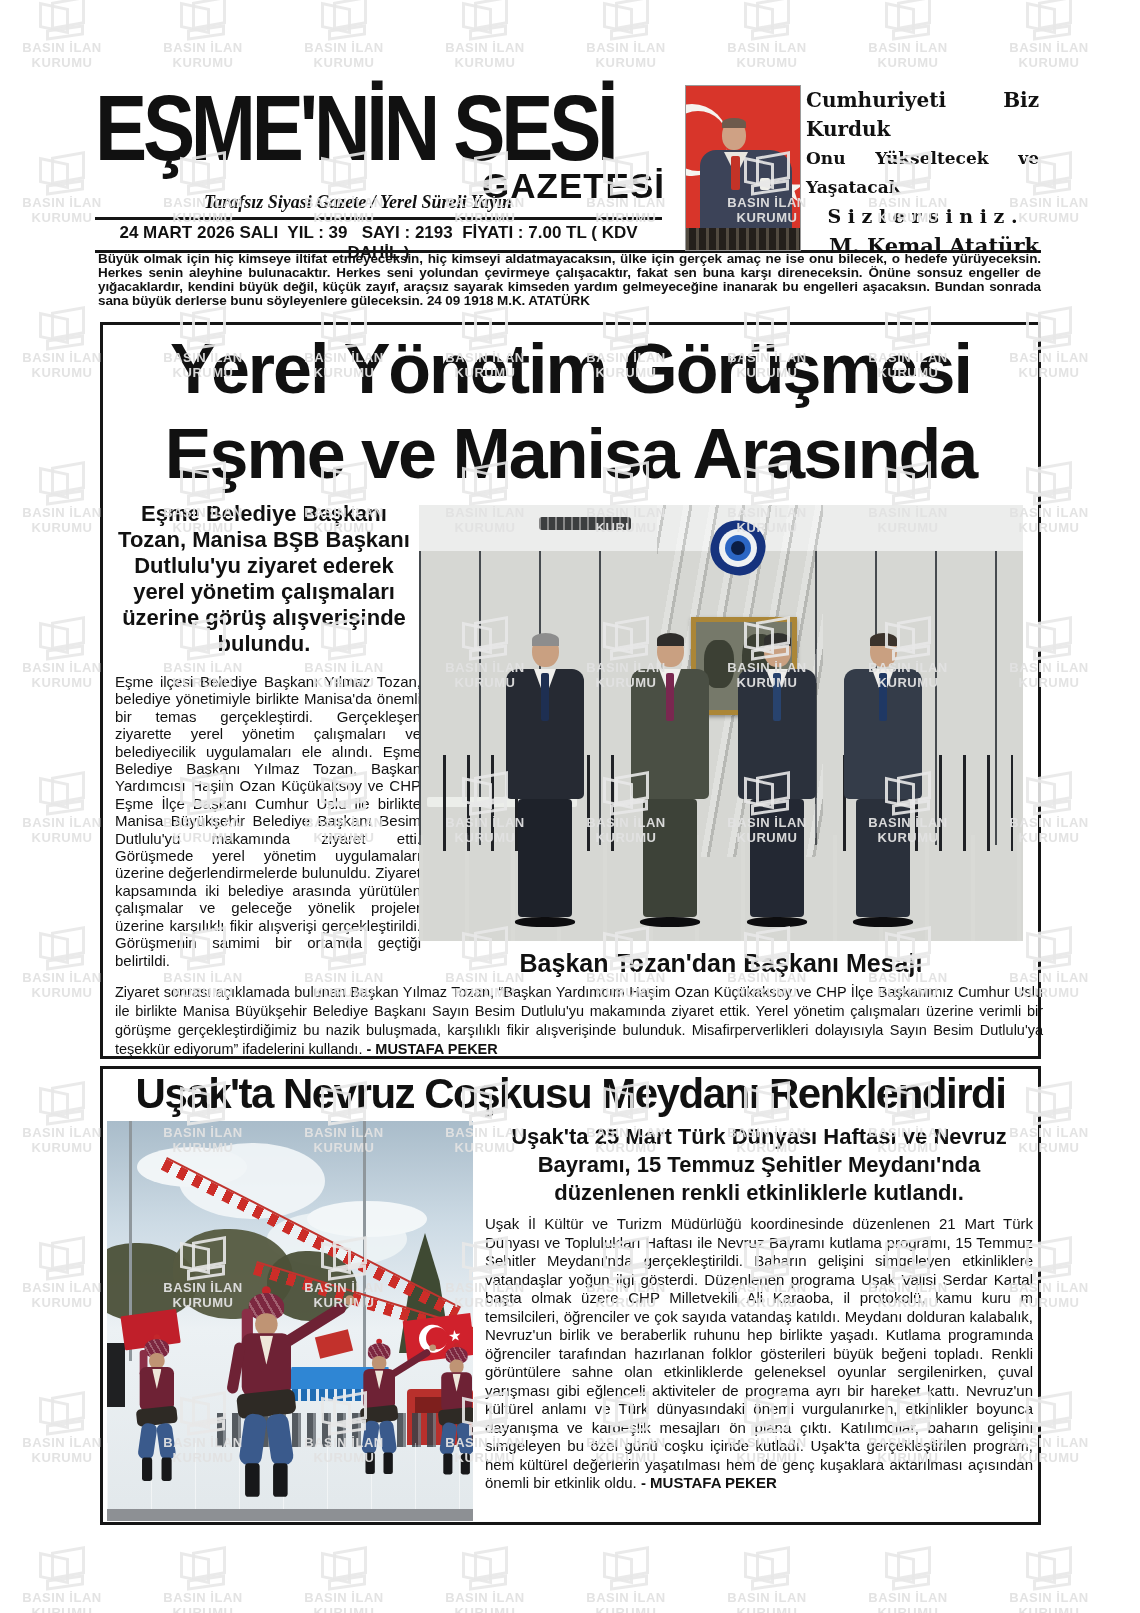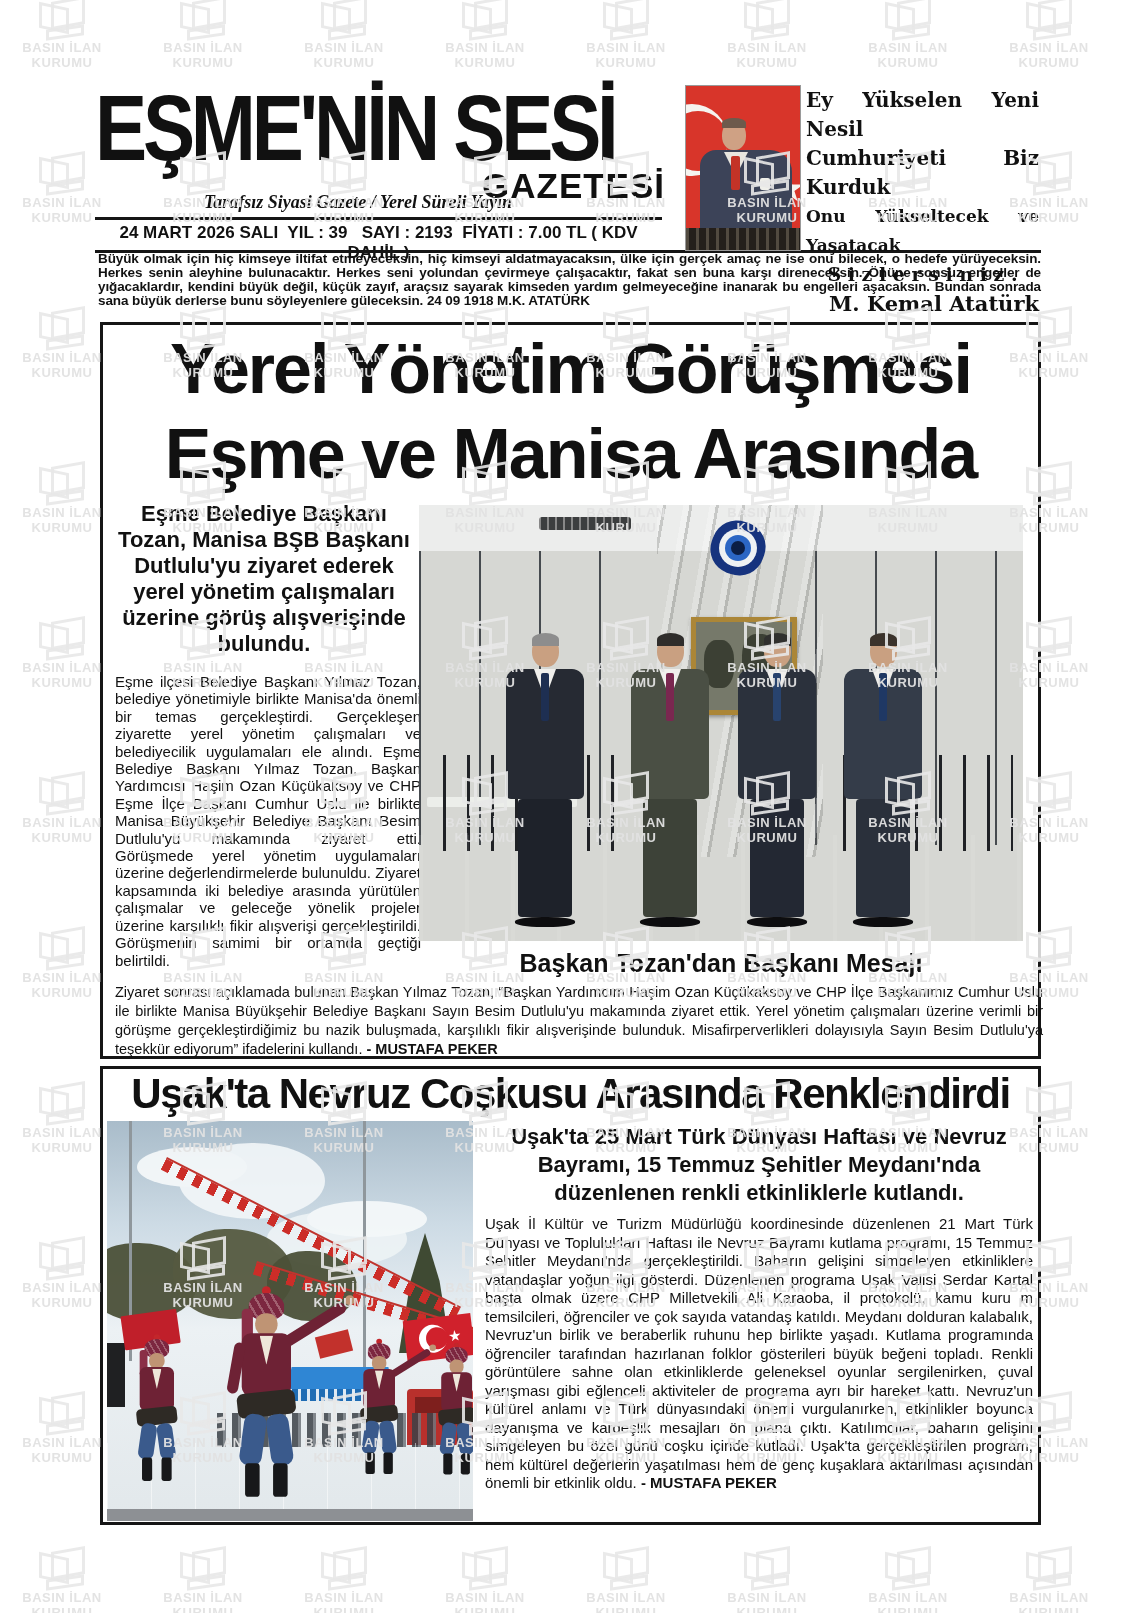--- a/index.html
+++ b/index.html
@@ -199,21 +199,20 @@
     <i class="at-body"></i>
     <i class="at-shirt"></i>
     <i class="at-tie"></i>
     <i class="at-head"></i>
     <i class="at-hair"></i>
     <i class="at-hank"></i>
     <i class="at-podium"></i>
   </div>
 
   <div class="abs" id="quote">
-    <div class="q0">Ey Yükselen Yeni Nesil</div>
     <div class="q1">Cumhuriyeti Biz Kurduk</div>
     <div class="q2">Onu Yükseltecek ve Yaşatacak</div>
     <div class="q3">S i z l e r s i n i z .</div>
     <div class="q4">M. Kemal Atatürk</div>
   </div>
 
   <div class="abs" id="intro">Büyük olmak için hiç kimseye iltifat etmeyeceksin, hiç kimseyi aldatmayacaksın, ülke için gerçek amaç ne ise onu bilecek, o hedefe yürüyeceksin. Herkes senin aleyhine bulunacaktır. Herkes seni yolundan çevirmeye çalışacaktır, fakat sen buna karşı direneceksin. Önüne sonsuz engeller de yığacaklardır, kendini büyük değil, küçük zayıf, araçsız sayarak kimseden yardım gelmeyeceğine inanarak bu engelleri aşacaksın. Bundan sonrada sana büyük derlerse bunu söyleyenlere güleceksin. 24 09 1918 M.K. ATATÜRK</div>
 
   <div class="abs art-box" id="box1">
     <div class="abs" id="headline1">
@@ -286,21 +285,21 @@
     </div>
 
     <div class="abs" id="caption1">Başkan Tozan'dan Başkanı Mesajı</div>
     <div class="abs" id="quotepar1">
       <span>Ziyaret sonrası açıklamada bulunan Başkan Yılmaz Tozan, “Başkan Yardımcım Haşim Ozan Küçükaksoy ve CHP İlçe Başkanımız Cumhur Uslu ile birlikte Manisa Büyükşehir Belediye Başkanı Sayın Besim Dutlulu'yu makamında ziyaret ettik. Yerel yönetim çalışmaları üzerine verimli bir görüşme gerçekleştirdiğimiz bu nazik buluşmada, karşılıklı fikir alışverişinde bulunduk. Misafirperverlikleri dolayısıyla Sayın Besim Dutlulu'ya teşekkür ediyorum” ifadelerini kullandı.</span>
       <span class="byline">- MUSTAFA PEKER</span>
     </div>
   </div>
 
   <div class="abs art-box" id="box2">
-    <div class="abs" id="headline2">Uşak'ta Nevruz Coşkusu Arasında Renklendirdi</div>
+    <div class="abs" id="headline2">Uşak'ta Nevruz Coşkusu Meydanı Renklendirdi</div>
 
     <div class="abs" id="photo2">
       <i class="p2-cloud p2-c1"></i>
       <i class="p2-cloud p2-c2"></i>
       <span class="p2-trees">
         <i class="p2-t1"></i>
           <i class="p2-t2"></i>
           <i class="p2-t3"></i>
       </span>
       <i class="p2-conifer"></i>

